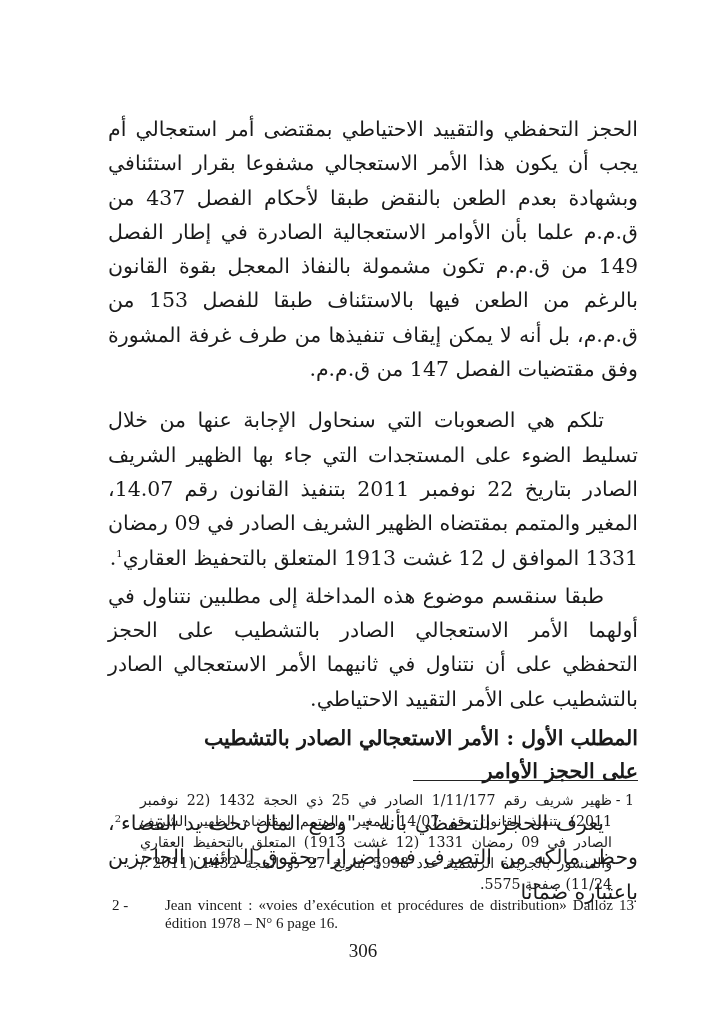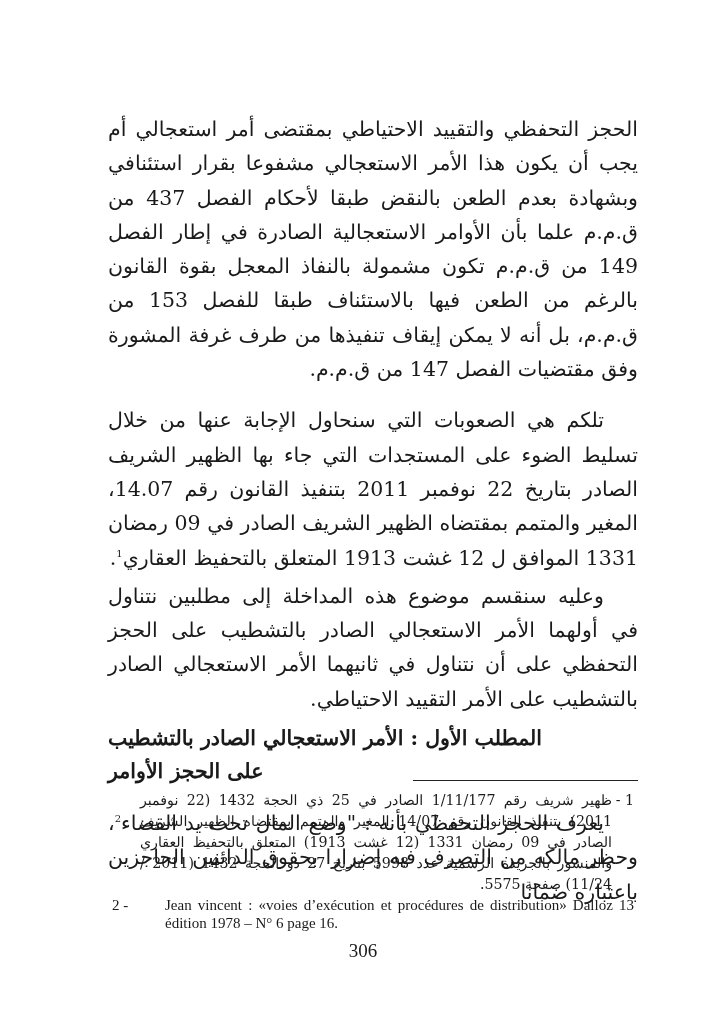--- a/index.html
+++ b/index.html
@@ -33,21 +33,21 @@
     text-indent: 34px;
   }
   .p1 { margin-top: 0; }
   .p2 { margin-top: 17px; }
   .p3 { margin-top: 4px; }
   .heading {
     font-family: "DejaVu Serif", serif;
     font-weight: bold;
     font-size: 20.5px;
     line-height: 33px;
-    text-align: left;
+    text-align: right;
     margin: 6px 0 2px 0;
   }
   .p4 { margin-top: 18px; }
   sup {
     font-size: 10px;
     line-height: 0;
     vertical-align: super;
   }
   .fn-rule {
     position: absolute;
@@ -103,21 +103,21 @@
   }
 </style>
 </head>
 <body>
 
 <div class="page">
   <p class="para indent p1" style="text-indent:0">الحجز التحفظي والتقييد الاحتياطي بمقتضى أمر استعجالي أم يجب أن يكون هذا الأمر الاستعجالي مشفوعا بقرار استئنافي وبشهادة بعدم الطعن بالنقض طبقا لأحكام الفصل 437 من ق.م.م علما بأن الأوامر الاستعجالية الصادرة في إطار الفصل 149 من ق.م.م تكون مشمولة بالنفاذ المعجل بقوة القانون بالرغم من الطعن فيها بالاستئناف طبقا للفصل 153 من ق.م.م، بل أنه لا يمكن إيقاف تنفيذها من طرف غرفة المشورة وفق مقتضيات الفصل 147 من ق.م.م.</p>
 
   <p class="para indent p2"><span>تلكم هي الصعوبات التي سنحاول الإجابة عنها من خلال تسليط الضوء على المستجدات التي جاء بها الظهير الشريف الصادر بتاريخ 22 نوفمبر 2011 بتنفيذ القانون رقم 14.07، المغير والمتمم بمقتضاه الظهير الشريف الصادر في 09 رمضان 1331 الموافق ل 12 غشت 1913 المتعلق بالتحفيظ العقاري</span><sup>1</sup><span>.</span></p>
 
-  <p class="para indent p3">وعليه سنقسم موضوع هذه المداخلة إلى مطلبين نتناول في أولهما الأمر الاستعجالي الصادر بالتشطيب على الحجز التحفظي على أن نتناول في ثانيهما الأمر الاستعجالي الصادر بالتشطيب على الأمر التقييد الاحتياطي.</p>
+  <p class="para indent p3">طبقا سنقسم موضوع هذه المداخلة إلى مطلبين نتناول في أولهما الأمر الاستعجالي الصادر بالتشطيب على الحجز التحفظي على أن نتناول في ثانيهما الأمر الاستعجالي الصادر بالتشطيب على الأمر التقييد الاحتياطي.</p>
 
   <div class="heading">
     <div>المطلب الأول : الأمر الاستعجالي الصادر بالتشطيب</div>
     <div>على الحجز الأوامر</div>
   </div>
 
   <p class="para indent p4"><span>يعرف الحجز التحفظي بأنه : "وضع المال تحت يد القضاء</span><sup>2</sup><span>، وحظر مالكه من التصرف فيه إضرارا بحقوق الدائنين الحاجزين باعتباره ضمانا</span></p>
 </div>
 
 <div class="fn-rule"></div>

